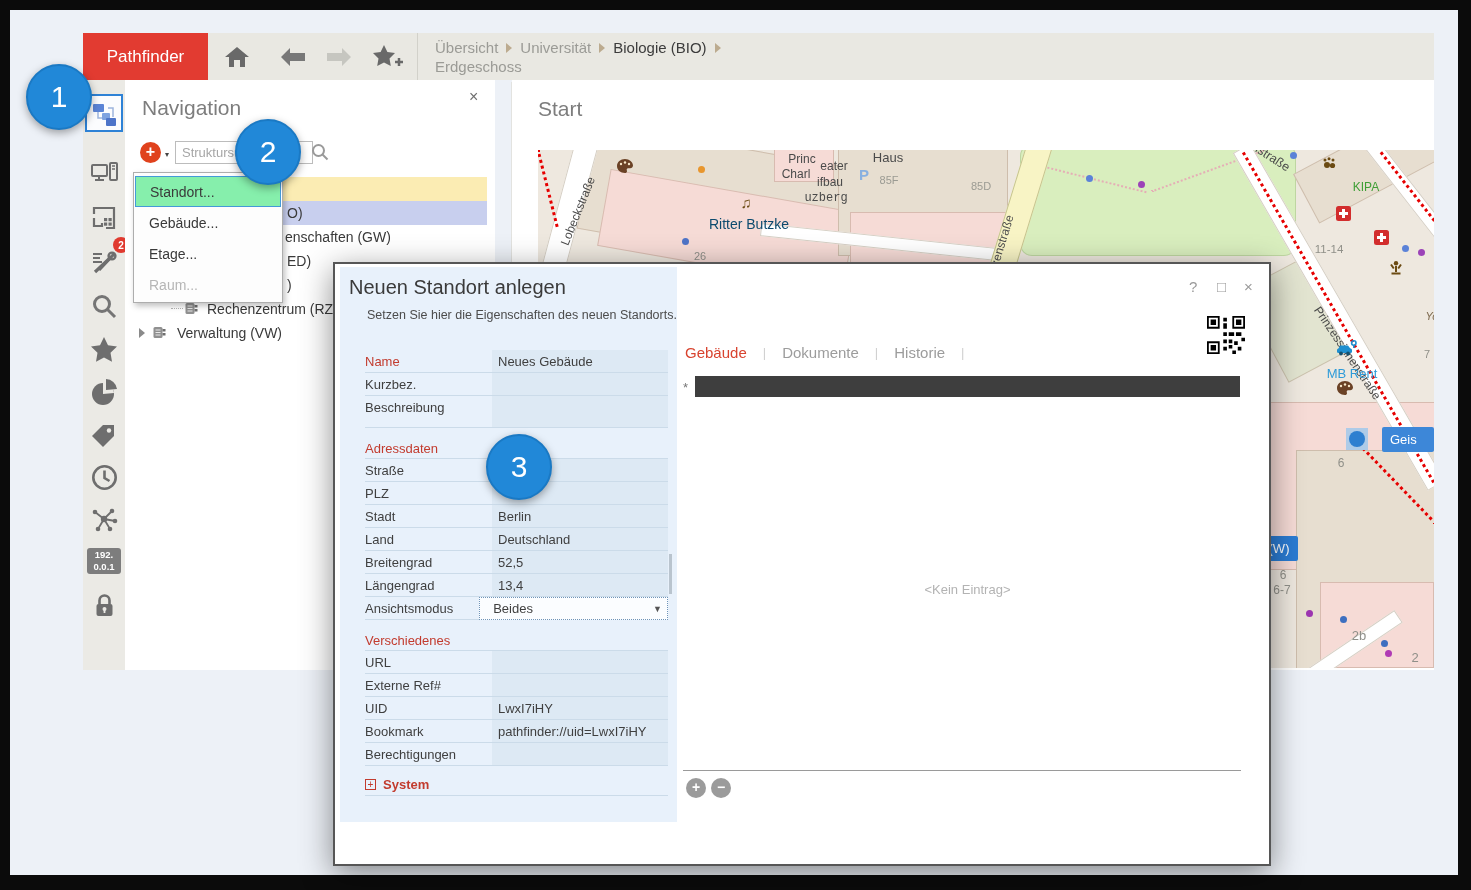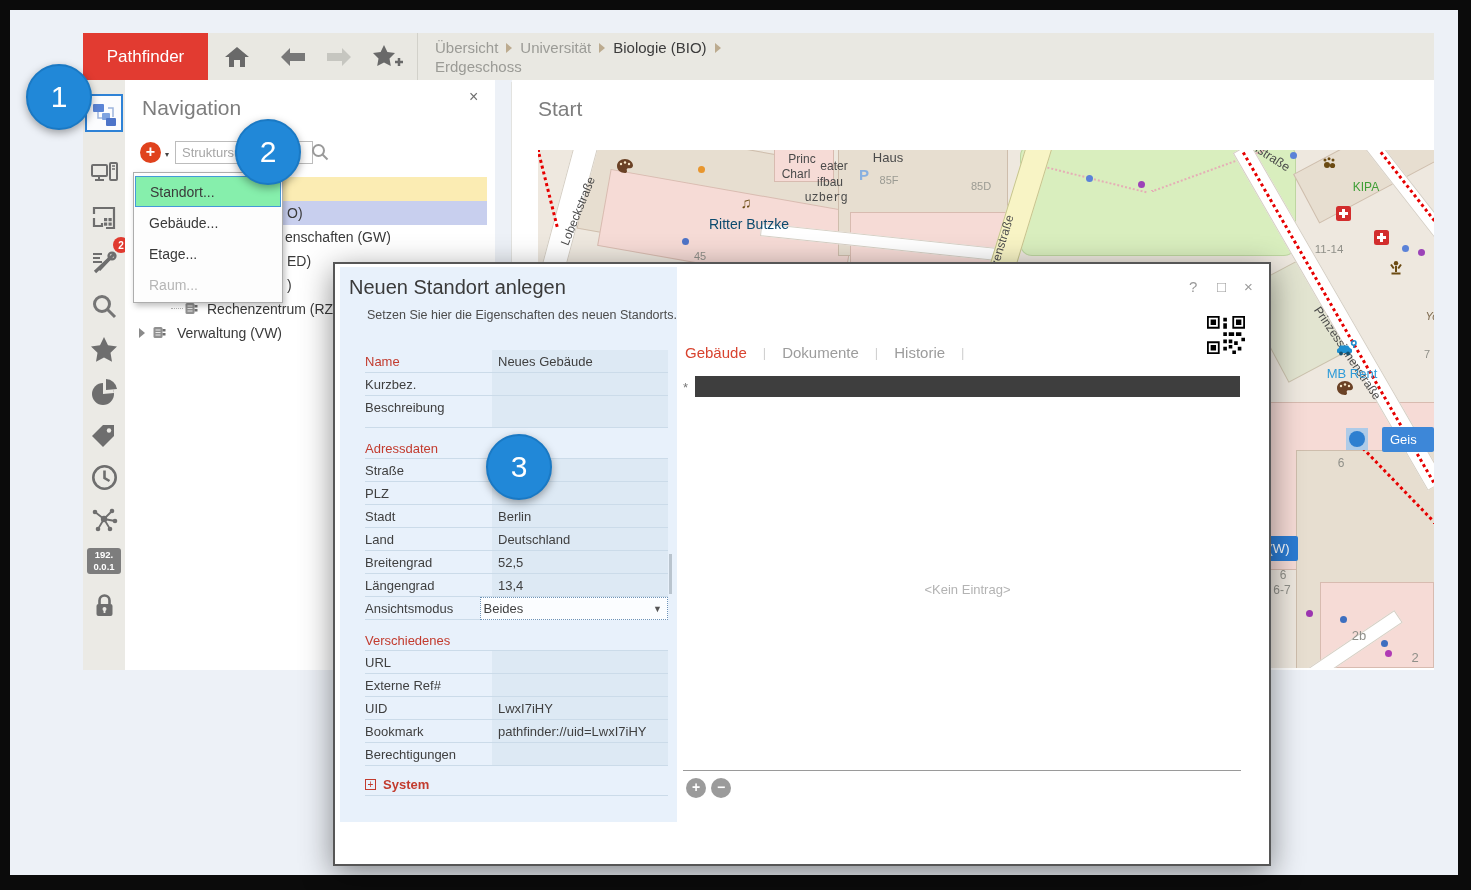--- a/index.html
+++ b/index.html
@@ -74,21 +74,21 @@
   .dlg-title { position:absolute; left:14px; top:12px; font-size:20px; color:#3a3a3a; }
   .dlg-sub { position:absolute; left:32px; top:44px; font-size:12.5px; color:#4c4c4c; }
   .dlg-ctl { position:absolute; top:14px; font-size:15px; color:#9a9a9a; cursor:pointer; }
   .form { position:absolute; left:30px; top:86px; width:303px; }
   .frow { display:flex; height:23px; border-bottom:1px solid #cbdbe9; }
   .frow.tall { height:32px; }
   .flabel { width:127px; font-size:13px; color:#3f3f3f; padding-top:4px; }
   .flabel.red { color:#c23b2e; }
   .fvalue { width:176px; background:#dde9f4; font-size:13px; color:#3f3f3f; padding:4px 0 0 6px; }
   .fsec { height:21px; margin-top:10px; border-bottom:1px solid #cbdbe9; font-size:13px; font-weight:normal; color:#c23b2e; padding-top:3px; }
-  .fdrop { width:208px; height:23px; border:1px dotted #6f94b8; background:#fbfdff; font-size:13px; color:#3f3f3f; padding:3px 4px 0 3px; position:relative; cursor:pointer; }
+  .fdrop { width:208px; height:23px; border:1px dotted #6f94b8; background:#fbfdff; font-size:13px; color:#3f3f3f; padding:3px 4px 0 13px; position:relative; cursor:pointer; }
   .fdrop .dcaret { position:absolute; right:5px; top:6px; font-size:9px; color:#555; }
   .fsys { height:22px; margin-top:8px; border-bottom:1px solid #cbdbe9; display:flex; align-items:center; gap:7px; cursor:pointer; }
   .fsys .box { width:11px; height:11px; border:1px solid #c23b2e; color:#c23b2e; font-size:10px; line-height:9px; text-align:center; }
   .fsys .lbl { font-size:13px; font-weight:bold; color:#c23b2e; }
   .fscroll { position:absolute; left:334px; top:290px; width:3px; height:40px; background:#b9c4ce; }
   .tabs { position:absolute; left:350px; top:80px; display:flex; align-items:center; gap:16px; font-size:15px; }
   .tab { cursor:pointer; color:#9c9c9c; }
   .tab.active { color:#d8432f; }
   .tabsep { color:#d0d0d0; font-size:13px; }
   .req { position:absolute; left:348px; top:116px; font-size:13px; color:#777; }
@@ -292,21 +292,21 @@
   <div class="mroute" style="left:856px;top:272px;height:120px;transform:rotate(-44deg)"></div>
   <div class="mroute" style="left:8px;top:-2px;height:80px;transform:rotate(-14deg)"></div>
   <div class="mroute" style="left:874px;top:-16px;height:120px;transform:rotate(-38deg)"></div>
   <div class="geis-halo"></div>
   <div class="geis-dot"></div>
   <div class="geis-tip">Geis</div>
   <div class="wtag">(W)</div>
 <div class="ml" style="left: -20px; top: 54px; width: 120px; color: rgb(74, 74, 74); font-size: 12px; transform: rotate(-68deg);">Lobeckstraße</div>
     <div class="ml" style="left: 198px; top: 44px; width: 20px; color: rgb(107, 75, 18); font-size: 15px;">♫</div>
     <div class="ml" style="left: 156px; top: 66px; width: 110px; color: #0c4a6e; font-size: 14px;">Ritter Butzke</div>
-    <div class="ml" style="left: 150px; top: 100px; width: 24px; color: rgb(143, 143, 137); font-size: 11px;">45</div>
+    <div class="ml" style="left: 150px; top: 100px; width: 24px; color: rgb(143, 143, 137); font-size: 11px;">26</div>
     <div class="ml" style="left: 244px; top: 2px; width: 40px; color: rgb(74, 74, 74); font-size: 12px;">Princ</div>
     <div class="ml" style="left: 238px; top: 17px; width: 40px; color: rgb(74, 74, 74); font-size: 12px;">Charl</div>
     <div class="ml" style="left: 276px; top: 9px; width: 40px; color: rgb(74, 74, 74); font-size: 12px;">eater</div>
     <div class="ml" style="left: 272px; top: 25px; width: 40px; color: rgb(74, 74, 74); font-size: 12px;">ifbau</div>
     <div class="ml" style="left: 262px; top: 41px; width: 52px; color: rgb(74, 74, 74); font-size: 12px; font-family: Liberation Mono, monospace;">uzberg</div>
     <div class="ml" style="left: 328px; top: 0px; width: 44px; color: rgb(74, 74, 74); font-size: 13px;">Haus</div>
     <div class="ml" style="left: 318px; top: 16px; width: 16px; color: rgb(136, 176, 224); font-size: 15px; font-weight: bold;">P</div>
     <div class="ml" style="left: 336px; top: 24px; width: 30px; color: rgb(155, 155, 147); font-size: 11px;">85F</div>
     <div class="ml" style="left: 426px; top: 30px; width: 34px; color: rgb(155, 155, 147); font-size: 11px;">85D</div>
     <div class="ml" style="left: 396px; top: 94px; width: 130px; color: rgb(78, 78, 78); font-size: 12px; transform: rotate(-73deg);">Prinzenstraße</div>

